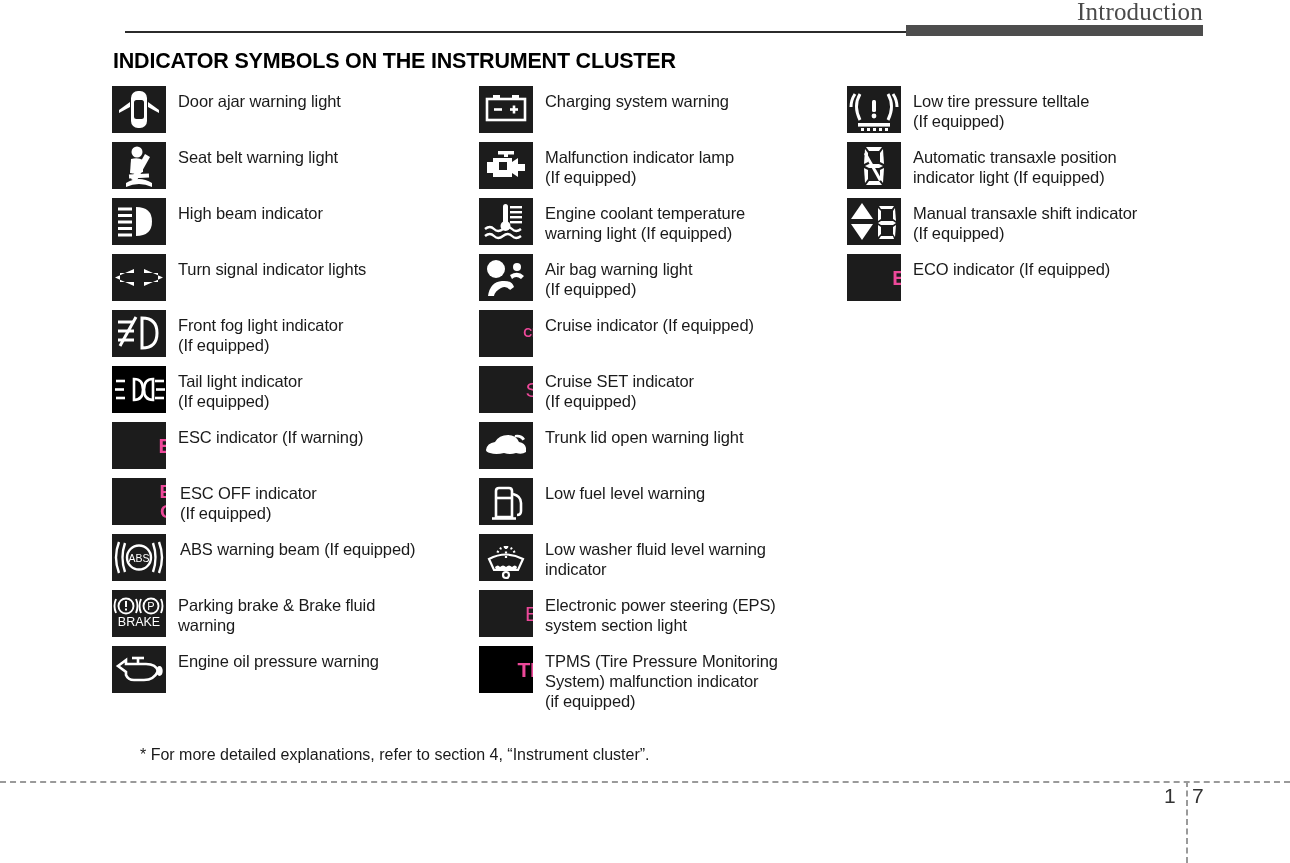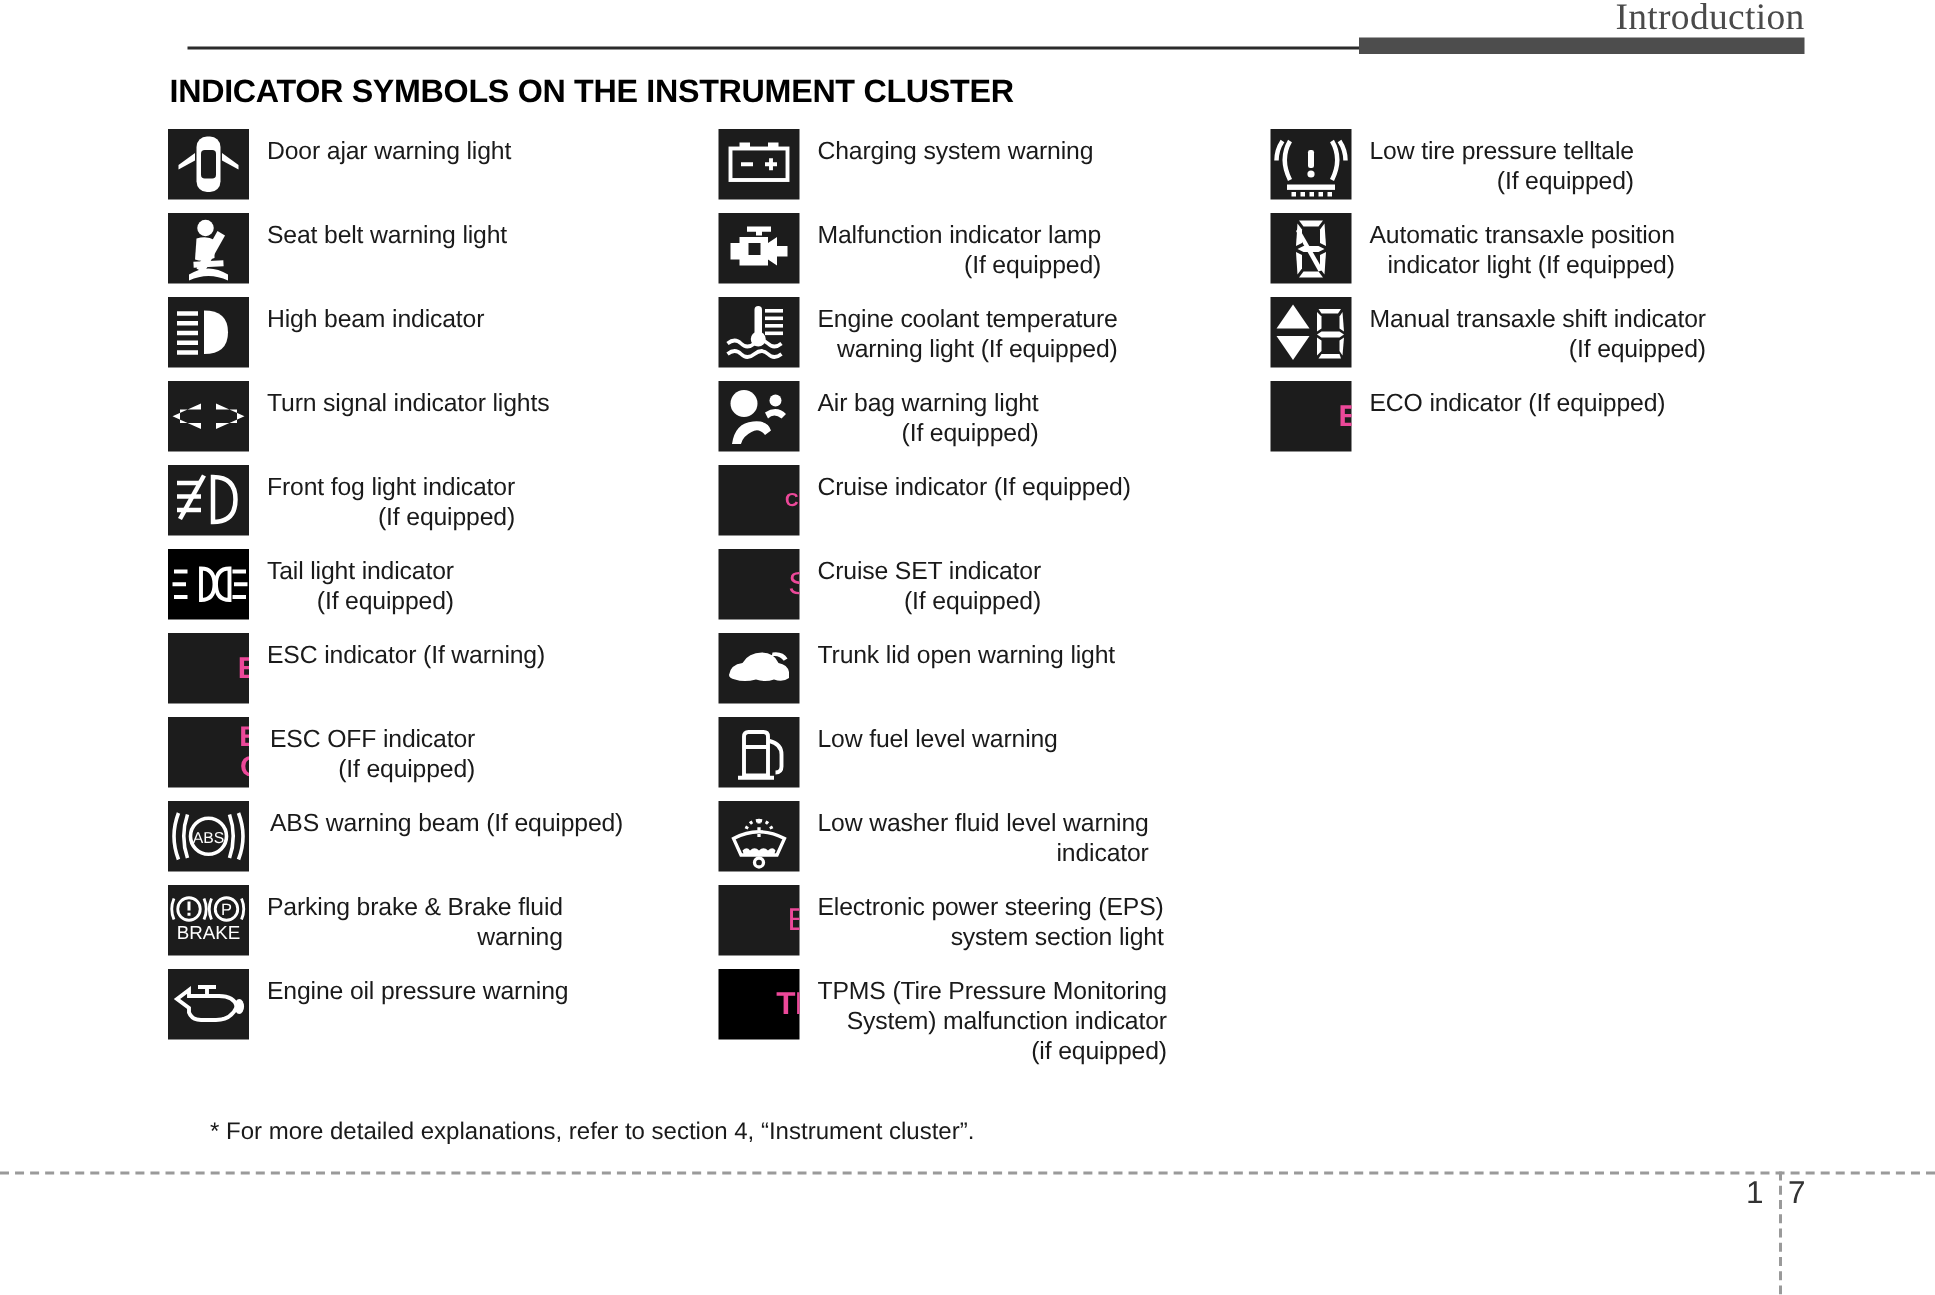--- a/index.html
+++ b/index.html
@@ -36,21 +36,21 @@
   .sym-row{display:flex;align-items:flex-start;margin-bottom:9px;}
   .sym-box{
     width:54px;height:47px;flex:0 0 54px;background:#1c1c1c;
     position:relative;overflow:hidden;
   }
   .sym-box.pureblack{background:#000000;}
   .sym-label{
     margin-left:12px;font-size:16.5px;line-height:20px;color:#1a1a1a;
     padding-top:5px;letter-spacing:-0.1px;
   }
-  .sym-label .l2{display:block;text-align:right;}
+  .sym-label .l2{display:block;}
   .sym-label.indent{margin-left:14px;}
 
   
   .txt-glyph{
     position:absolute;left:0;top:0;width:100%;height:100%;
     display:flex;flex-direction:column;align-items:center;justify-content:center;
     color:#ec4899;font-weight:bold;line-height:1;padding-left:40px;
   }
   .txt-glyph.esc{font-size:20px;}
   .txt-glyph.escoff{font-size:19px;}

